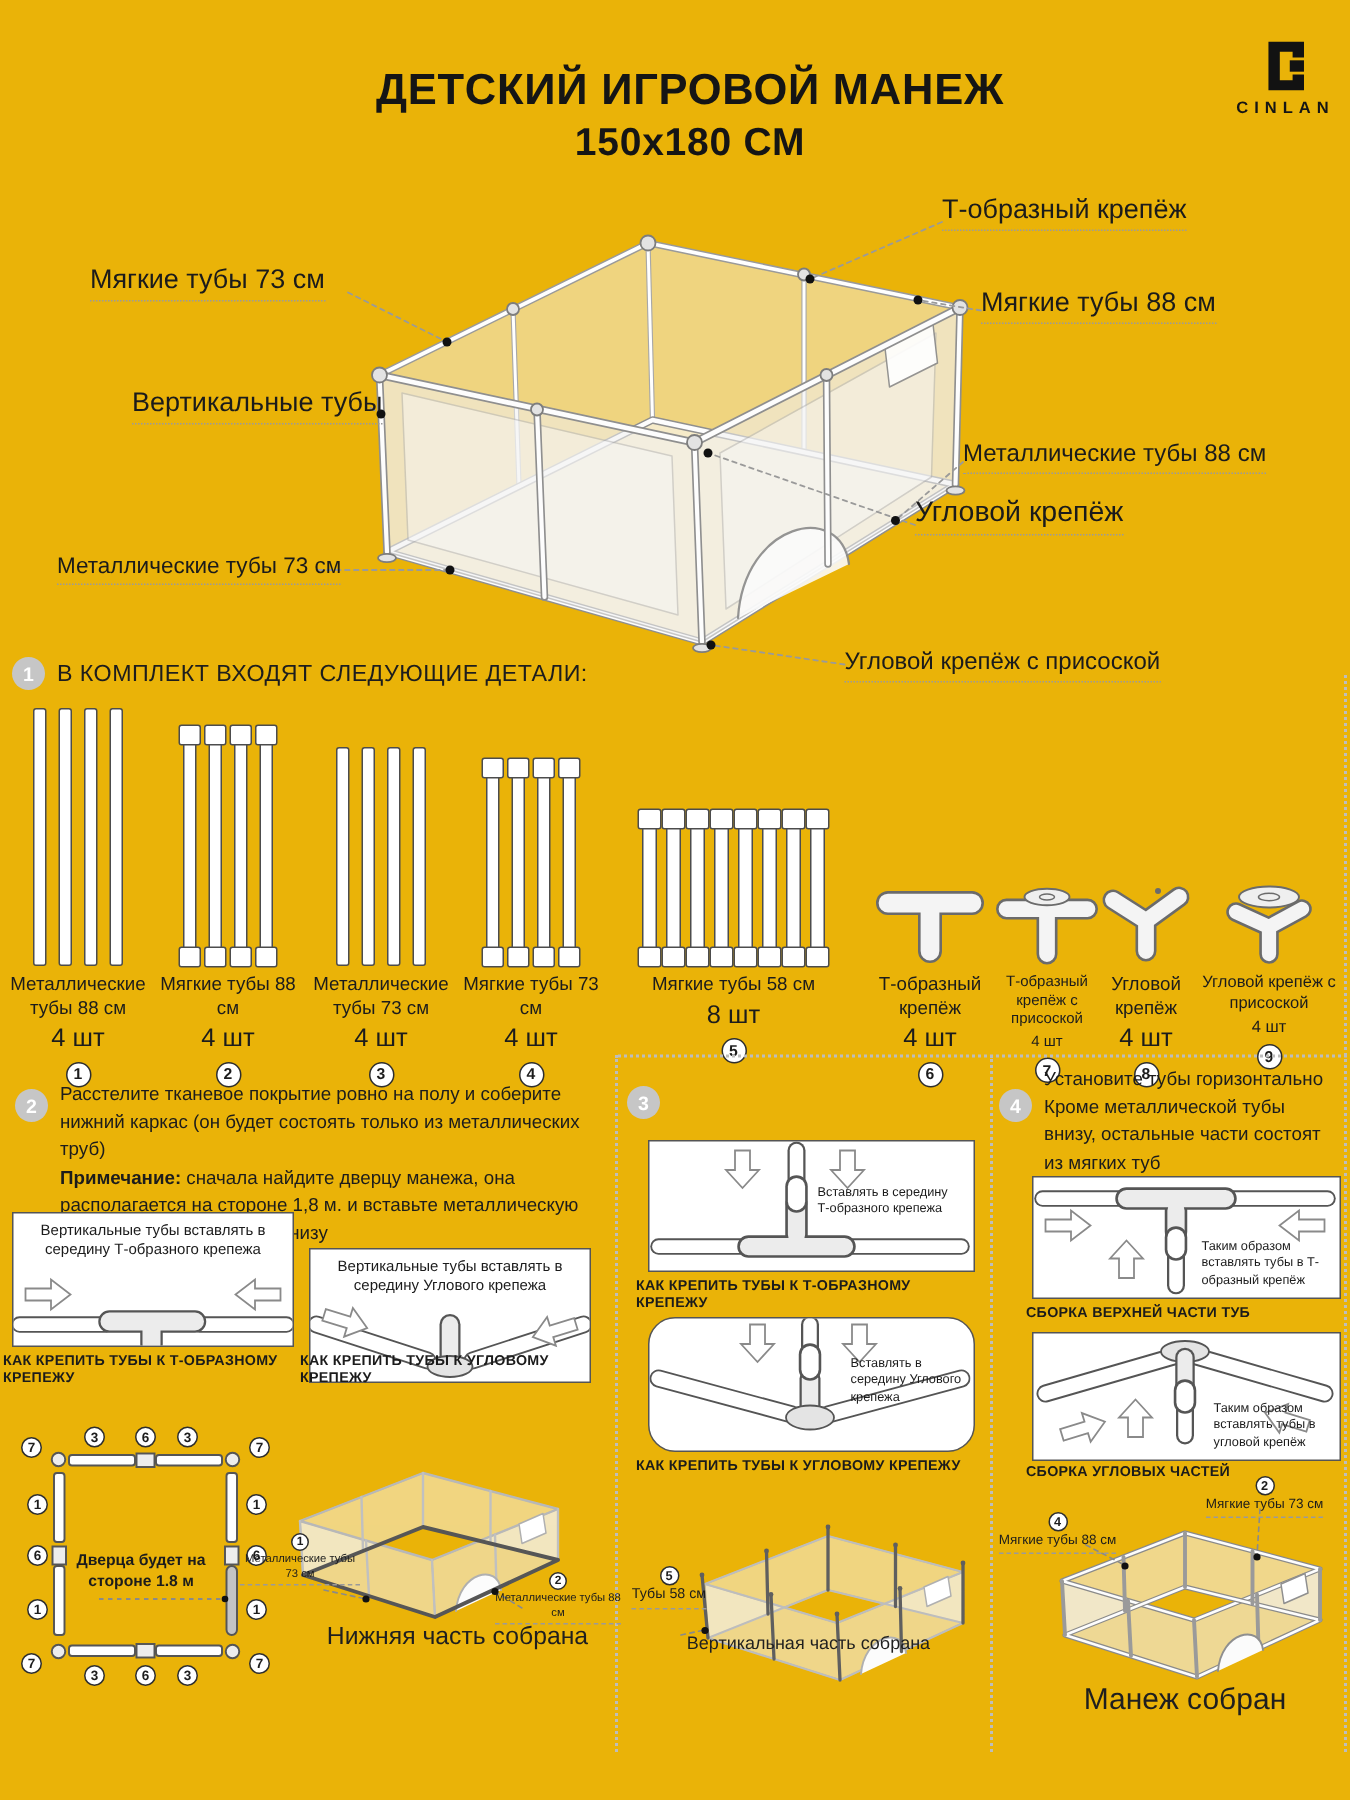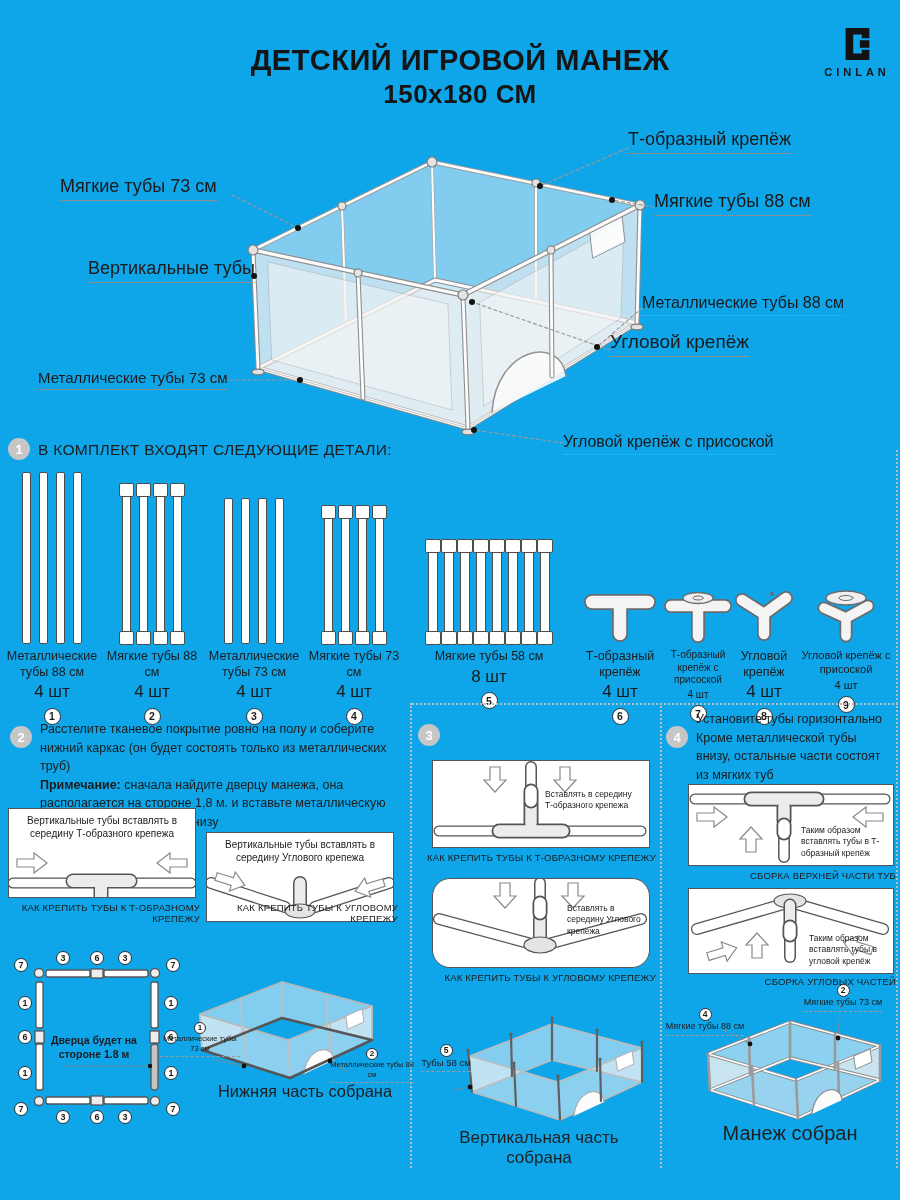--- a/index.html
+++ b/index.html
@@ -1,16 +1,16 @@
 <!DOCTYPE html>
 <html><head>
 <meta charset="utf-8">
 <style>
   html,body{margin:0;padding:0;background:#fff;}
-  .page{position:relative;width:900px;height:1200px;background:#0ea5e9;overflow:hidden;
+  .page{position:relative;width:900px;height:1200px;background:#eab308;overflow:hidden;
         font-family:"Liberation Sans",sans-serif;color:#1c1c1c;}
   .abs{position:absolute;}
   .title{font-weight:700;letter-spacing:.5px;text-align:center;line-height:1.25;color:#151515;}
   .brand{letter-spacing:4px;font-size:11px;font-weight:700;color:#151515;text-align:center;}
   .cout{border-bottom:1.6px dotted #9a9a9a;padding-bottom:3px;color:#1b1b1b;white-space:nowrap;}
   .badge{width:22px;height:22px;border-radius:50%;background:#c6c6c6;color:#fff;font-weight:700;
          font-size:13px;display:flex;align-items:center;justify-content:center;}
   .h1s{font-size:15.5px;letter-spacing:.3px;color:#1d1d1d;}
   .part{position:absolute;text-align:center;}
   .tubes{display:flex;justify-content:center;align-items:flex-end;height:176px;margin-bottom:5px;}
@@ -21,21 +21,21 @@
   .n58 .tube{margin:0 3px;width:10px;}
   .pname{font-size:12.5px;line-height:1.25;}
   .pqty{font-size:17px;margin:2px 0 4px;}
   .cnum{display:inline-flex;align-items:center;justify-content:center;width:17px;height:17px;
         border:1.3px solid #2e2e2e;border-radius:50%;font-size:10.5px;font-weight:700;background:#fff;box-sizing:border-box;}
   .cnum.s{width:14px;height:14px;font-size:9px;border-width:1.1px;}
   .ptxt{font-size:12.5px;line-height:1.48;}
   .bx{position:absolute;border:1.3px solid #555;background:#fff;}
   .bxtitle{position:absolute;text-align:center;font-size:10px;line-height:1.3;color:#1b1b1b;}
   .note{position:absolute;font-size:8.5px;line-height:1.35;color:#1b1b1b;}
-  .cap{font-weight:400;font-size:9.5px;letter-spacing:.2px;text-align:right;color:#1b1b1b;}
+  .cap{font-weight:700;font-size:9.5px;letter-spacing:.2px;text-align:left;color:#1b1b1b;}
   .figcap{text-align:center;color:#1f1f1f;}
   .flabel{position:absolute;text-align:center;line-height:1.3;}
   .flabel .txt{border-bottom:1.4px dashed #9a9a9a;padding-bottom:2px;display:inline-block;}
   .dotted-v{border-left:2px dotted #bdbdbd;width:0;}
   .dotted-h{border-top:2px dotted #bdbdbd;height:0;}
 </style>
 </head>
 <body>
 
 <div class="page">
@@ -422,21 +422,21 @@
           <circle cx="148" cy="49" r="1.6"></circle>
         </g>
       <path d="M2,80 16,77" stroke="#8a8a8a" stroke-width="1.1" stroke-dasharray="3,3"></path>
       <circle cx="18" cy="77" r="2.4" fill="#111"></circle>
     </g>
   </svg>
   <div class="flabel" style="left:408px;top:1044px;width:76px;font-size:9.5px;">
     <span class="cnum s" style="width:13px;height:13px;font-size:8.5px;">5</span><br>
     <span class="txt">Тубы 58 см</span>
   </div>
-  <div class="abs figcap" style="left:428px;top:1128px;width:222px;font-size:17px;">Вертикальная часть собрана</div>
+  <div class="abs figcap" style="left:428px;top:1088px;width:222px;font-size:12px;">Вертикальная часть собрана</div>
 
   <div class="abs badge" style="left:666px;top:726px;">4</div>
   <div class="abs ptxt" style="left:696px;top:710px;width:196px;">
     <div>Установите тубы горизонтально</div>
     <div>Кроме металлической тубы внизу, остальные части состоят из мягких туб</div>
   </div>
 
   <div class="bx" style="left:688px;top:784px;width:204px;height:80px;">
     <svg style="position:absolute;left:0;top:0;" width="202" height="78" viewBox="0 0 202 78">
       <g fill="none" stroke-linecap="round">

